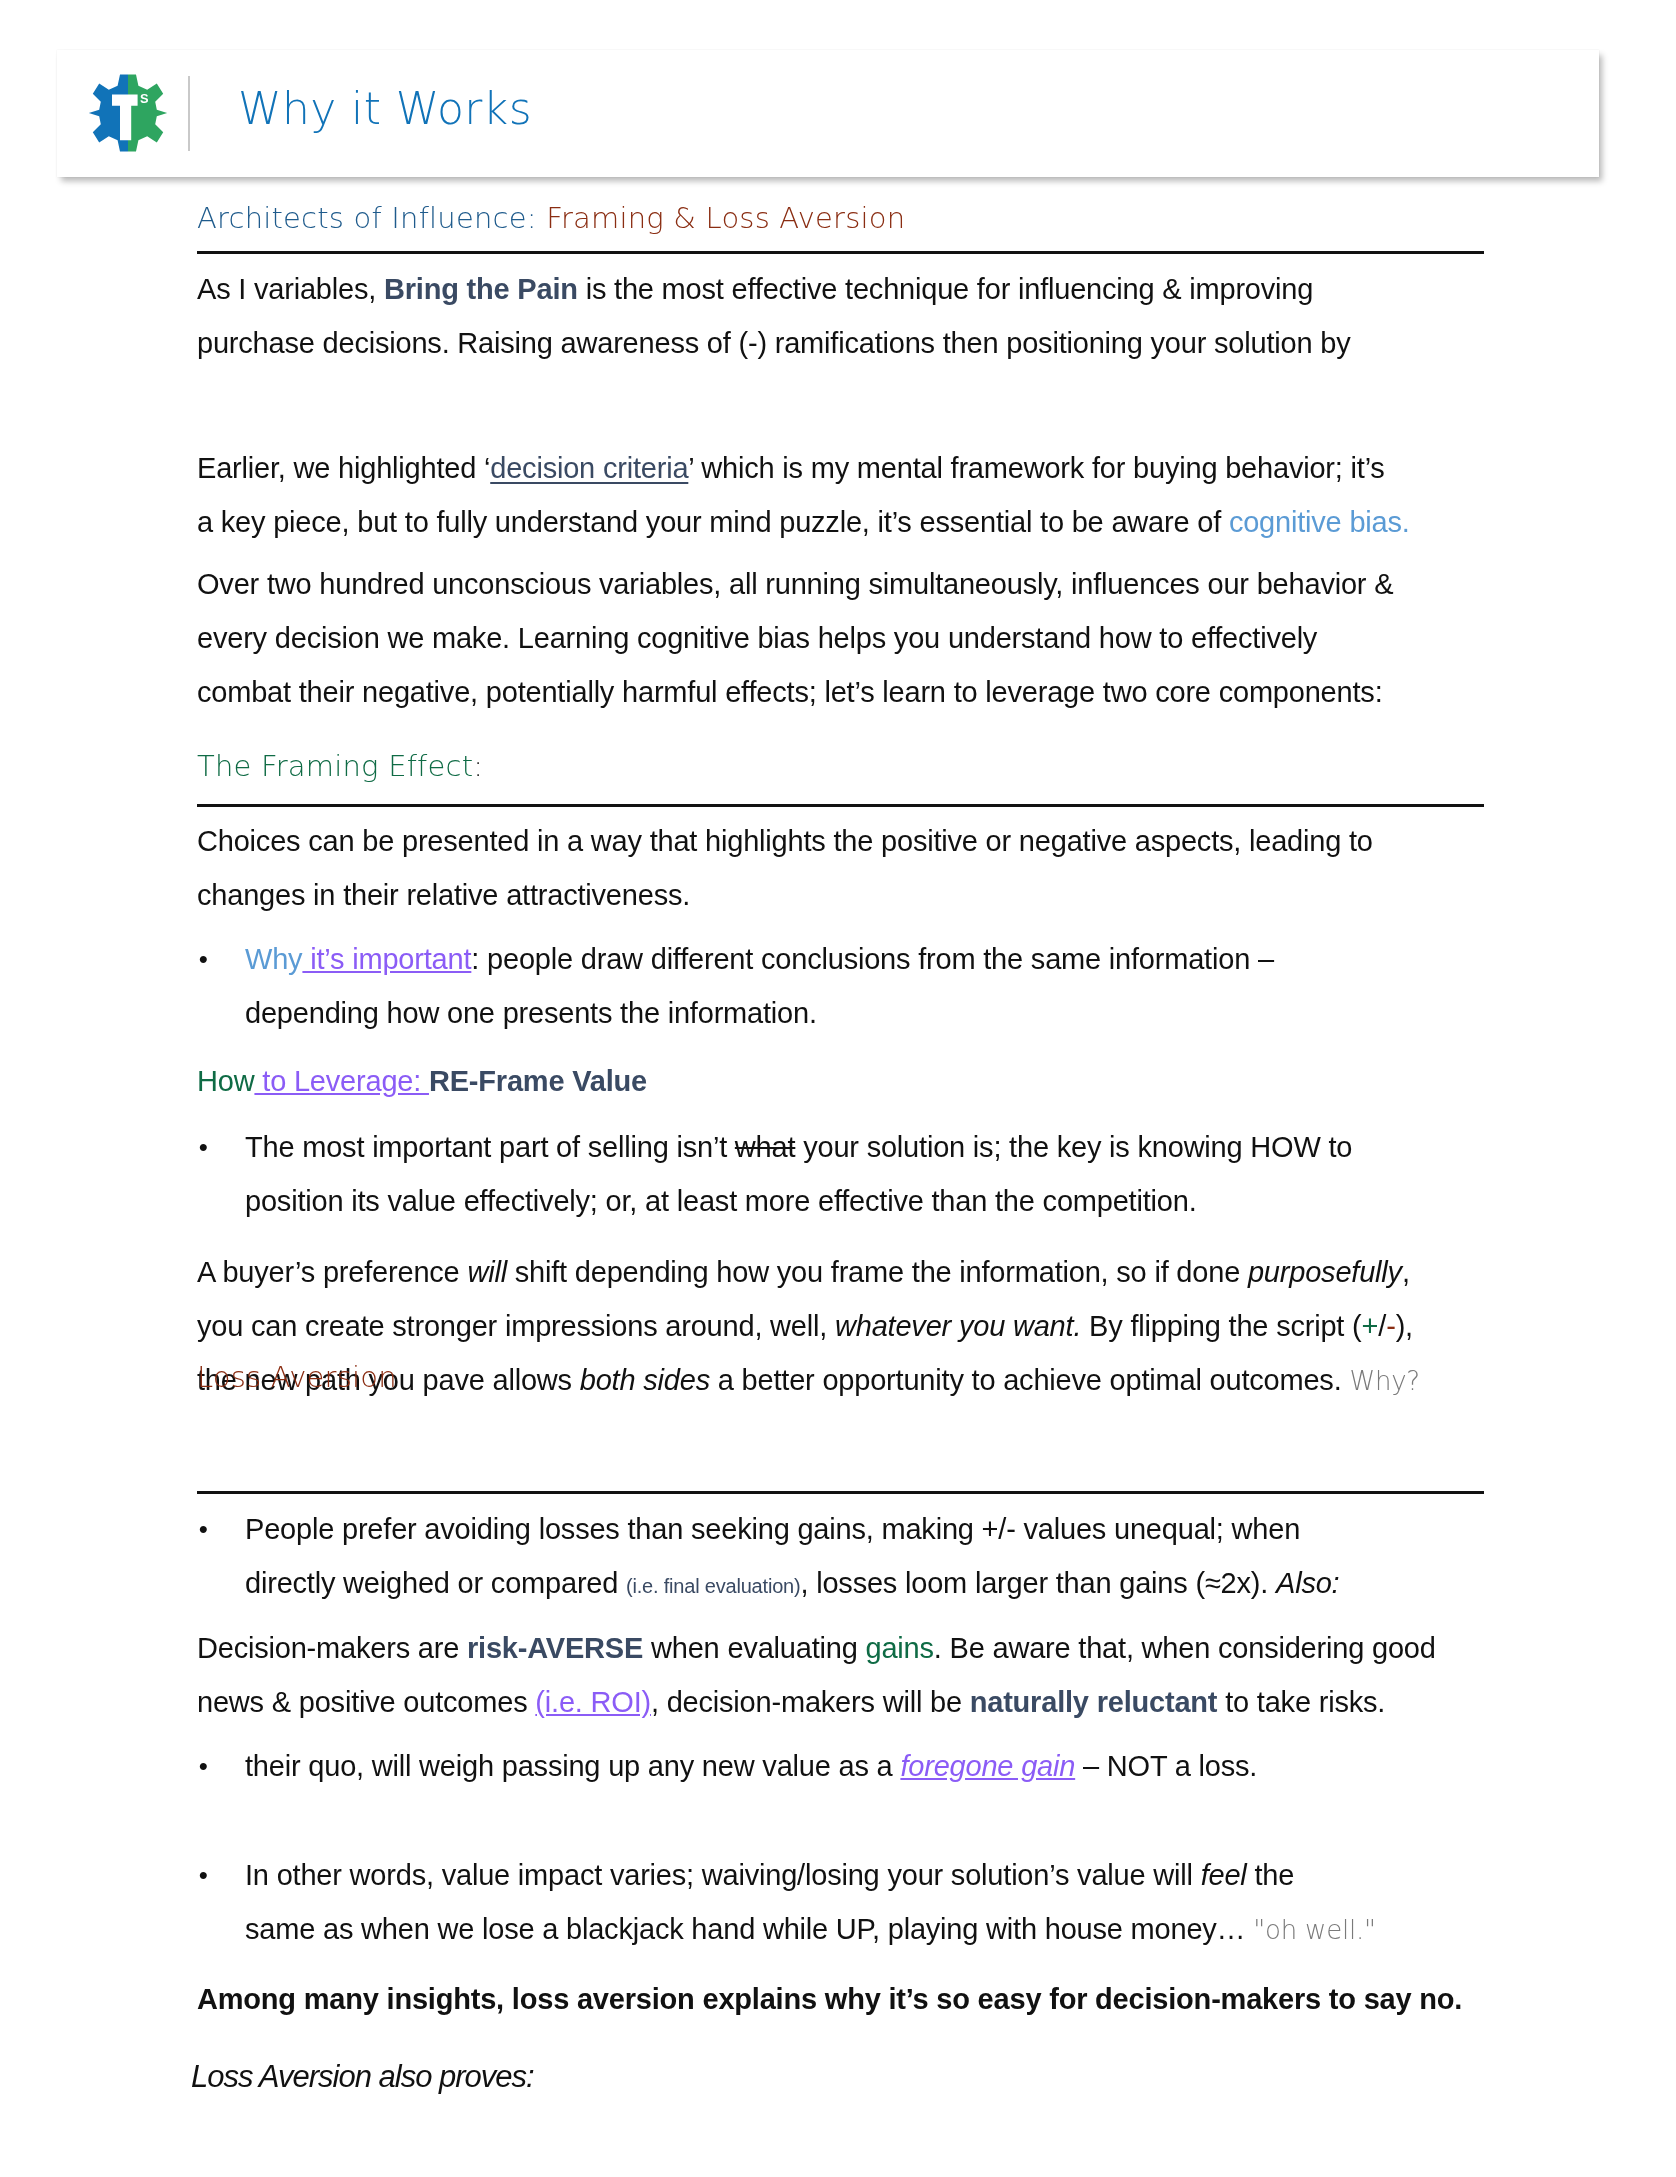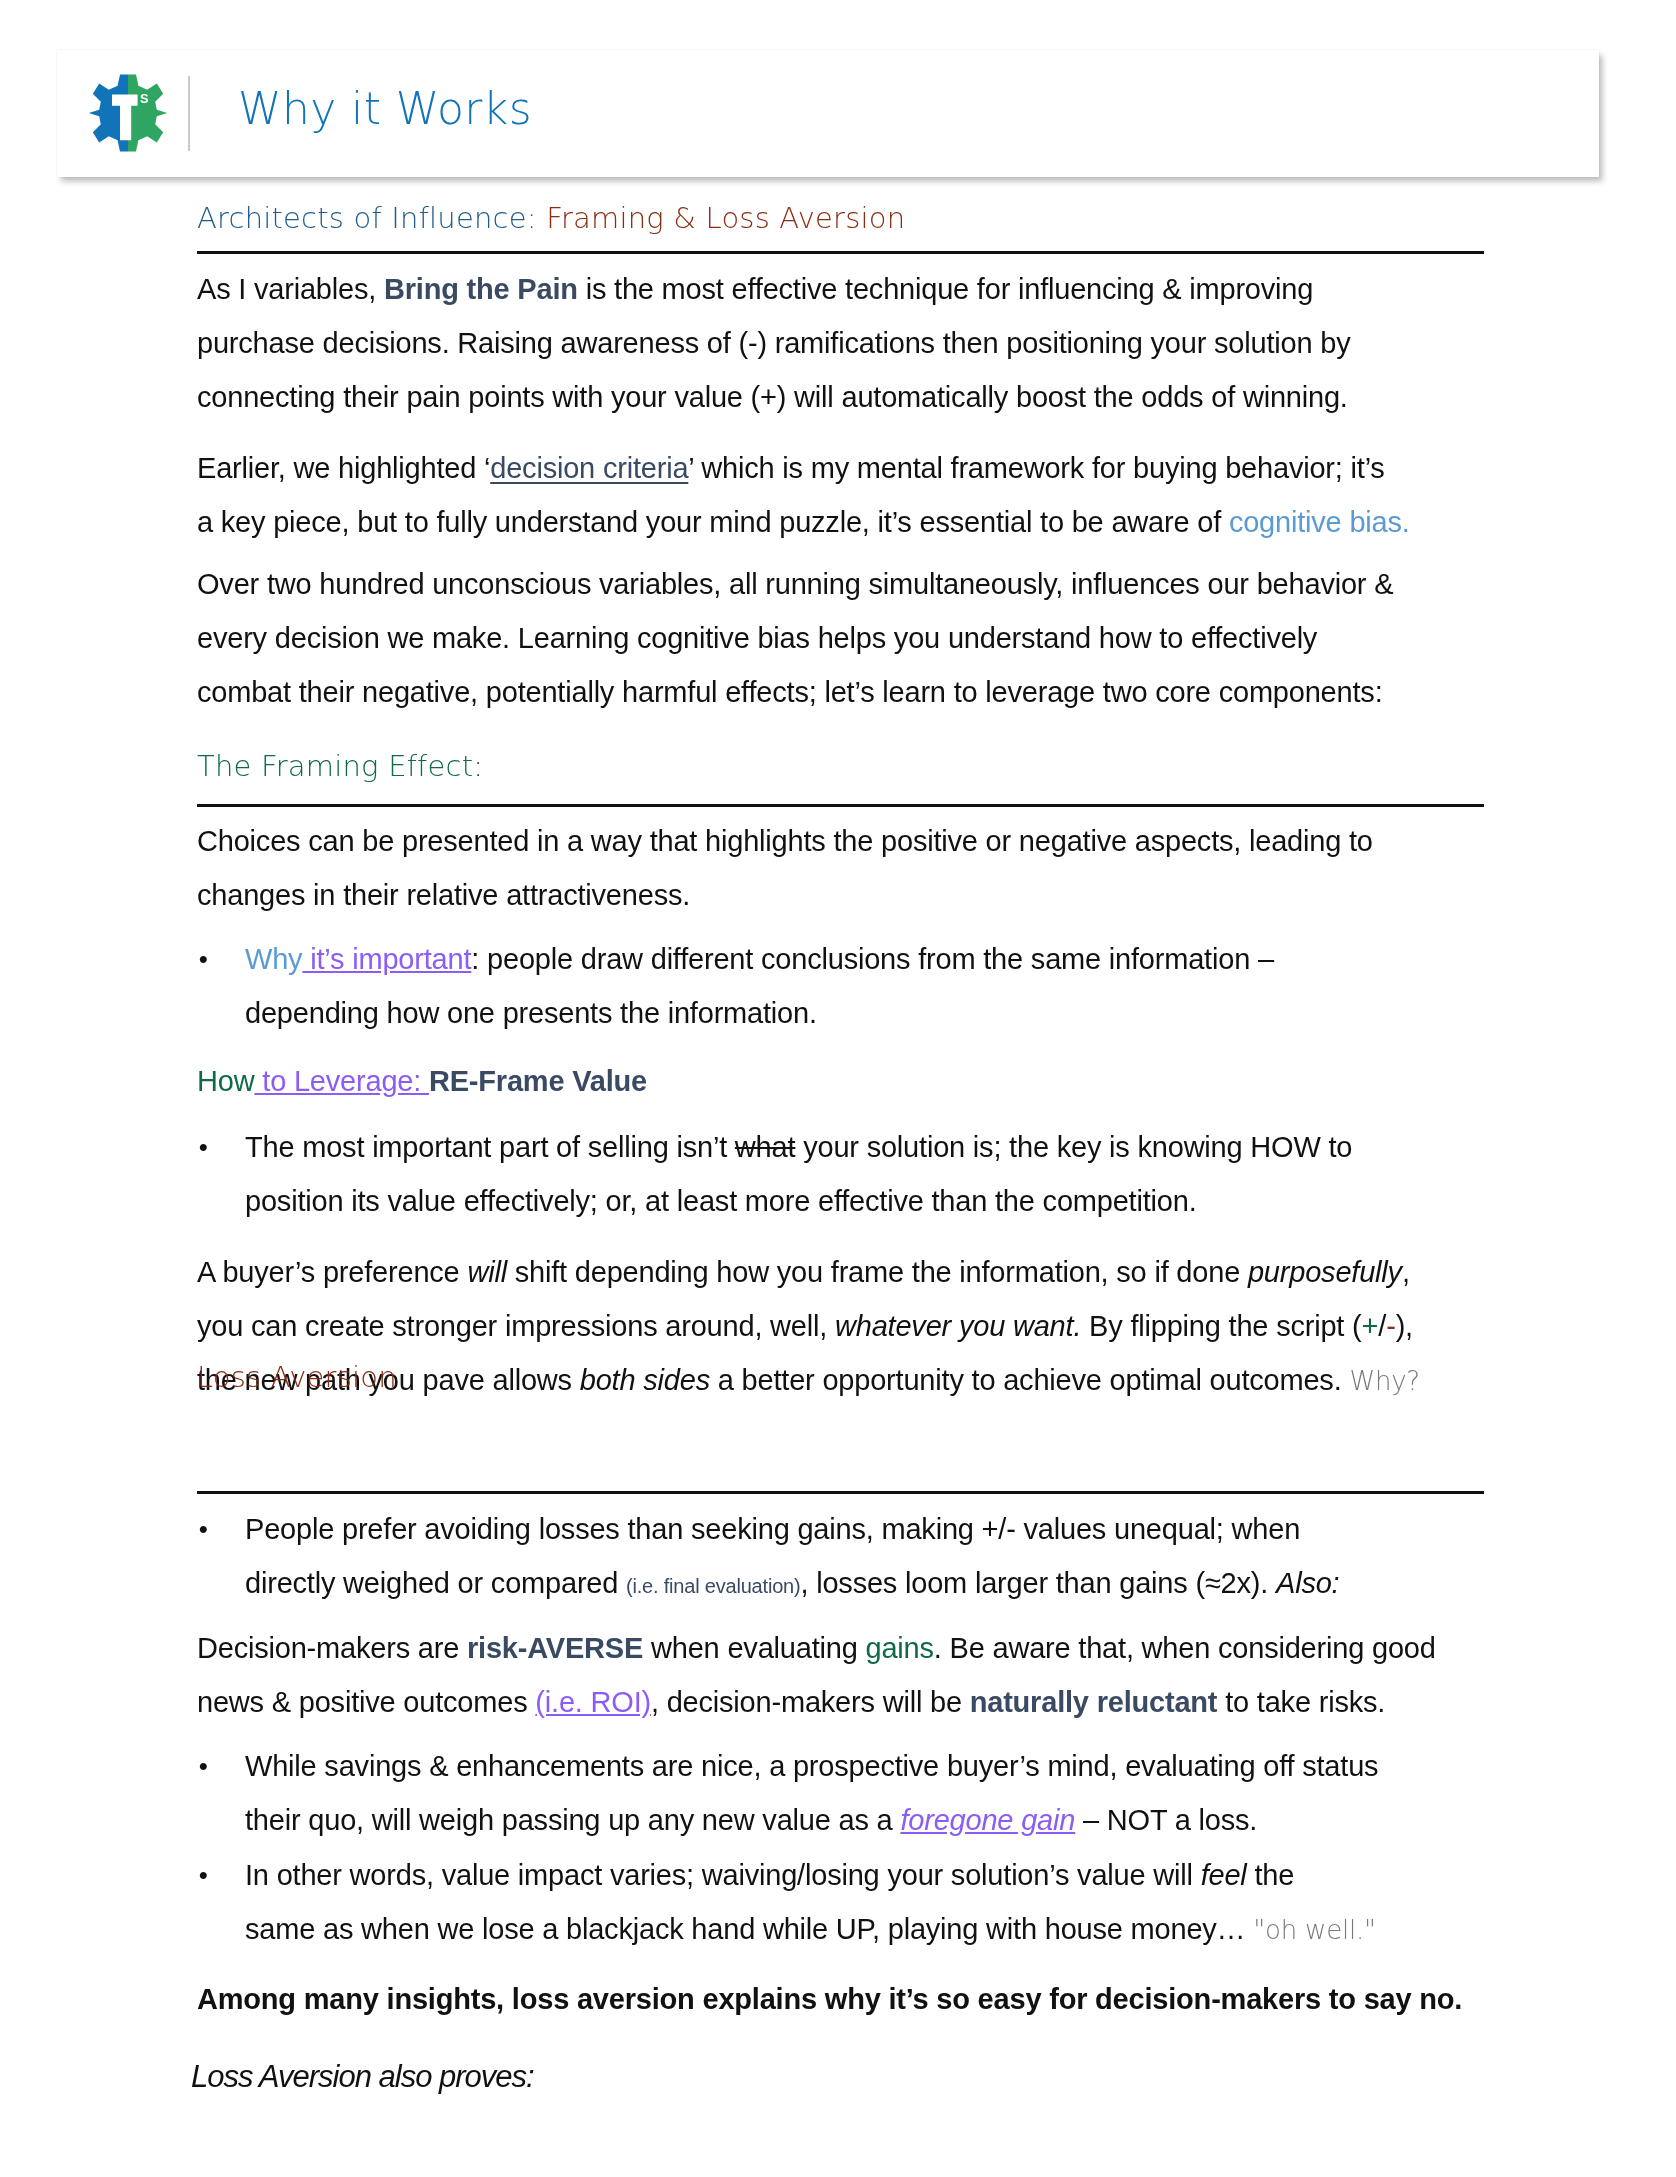--- a/index.html
+++ b/index.html
@@ -67,21 +67,20 @@
 
   <div class="h-section" style="top:201px;">
     <span class="c-blue-dark">Architects of Influence:</span>
     <span class="c-rust">Framing &amp; Loss Aversion</span>
   </div>
   <div class="rule" style="top:251px;"></div>
 
   <div class="p" style="top:262px;">
     <div><span>As I variables, </span><span class="c-slate">Bring the Pain</span><span> is the most effective technique for influencing &amp; improving</span></div>
     <div>purchase decisions. Raising awareness of (-) ramifications then positioning your solution by</div>
-    <div>connecting their pain points with your value (+) will automatically boost the odds of winning.</div>
   </div>
 
   <div class="p" style="top:441px;">
     <div><span>Earlier, we highlighted ‘</span><span class="link">decision criteria</span><span>’ which is my mental framework for buying behavior; it’s</span></div>
     <div><span>a key piece, but to fully understand your mind puzzle, it’s essential to be aware of </span><span class="c-sky">cognitive bias.</span></div>
   </div>
 
   <div class="p" style="top:557px;">
     <div>Over two hundred unconscious variables, all running simultaneously, influences our behavior &amp;</div>
     <div>every decision we make. Learning cognitive bias helps you understand how to effectively</div>
@@ -131,21 +130,20 @@
     <div><span>directly weighed or compared </span><span class="small-note">(i.e. final evaluation)</span><span>, losses loom larger than gains (≈2x). </span><span class="it">Also:</span></div>
   </div>
 
   <div class="p" style="top:1621px;">
     <div><span>Decision-makers are </span><span class="c-slate">risk-AVERSE</span><span> when evaluating </span><span class="c-green">gains</span><span>. Be aware that, when considering good</span></div>
     <div><span>news &amp; positive outcomes </span><span class="c-slate-n">(i.e. ROI)</span><span>, decision-makers will be </span><span class="c-slate">naturally reluctant</span><span> to take risks.</span></div>
   </div>
 
   <div class="bullet-block" style="top:1739px;">
     <span class="bullet-dot">•</span>
-    <div>While savings &amp; enhancements are nice, a prospective buyer’s mind, evaluating off status</div>
     <div><span>their quo, will weigh passing up any new value as a </span><span class="it c-slate-n">foregone gain</span><span> – NOT a loss.</span></div>
   </div>
 
   <div class="bullet-block" style="top:1848px;">
     <span class="bullet-dot">•</span>
     <div><span>In other words, value impact varies; waiving/losing your solution’s value will </span><span class="it">feel</span><span> the</span></div>
     <div><span>same as when we lose a blackjack hand while UP, playing with house money… </span><span class="c-grey">"oh well."</span></div>
   </div>
 
   <div class="p" style="top:1972px;font-weight:bold;">Among many insights, loss aversion explains why it’s so easy for decision-makers to say no.</div>

